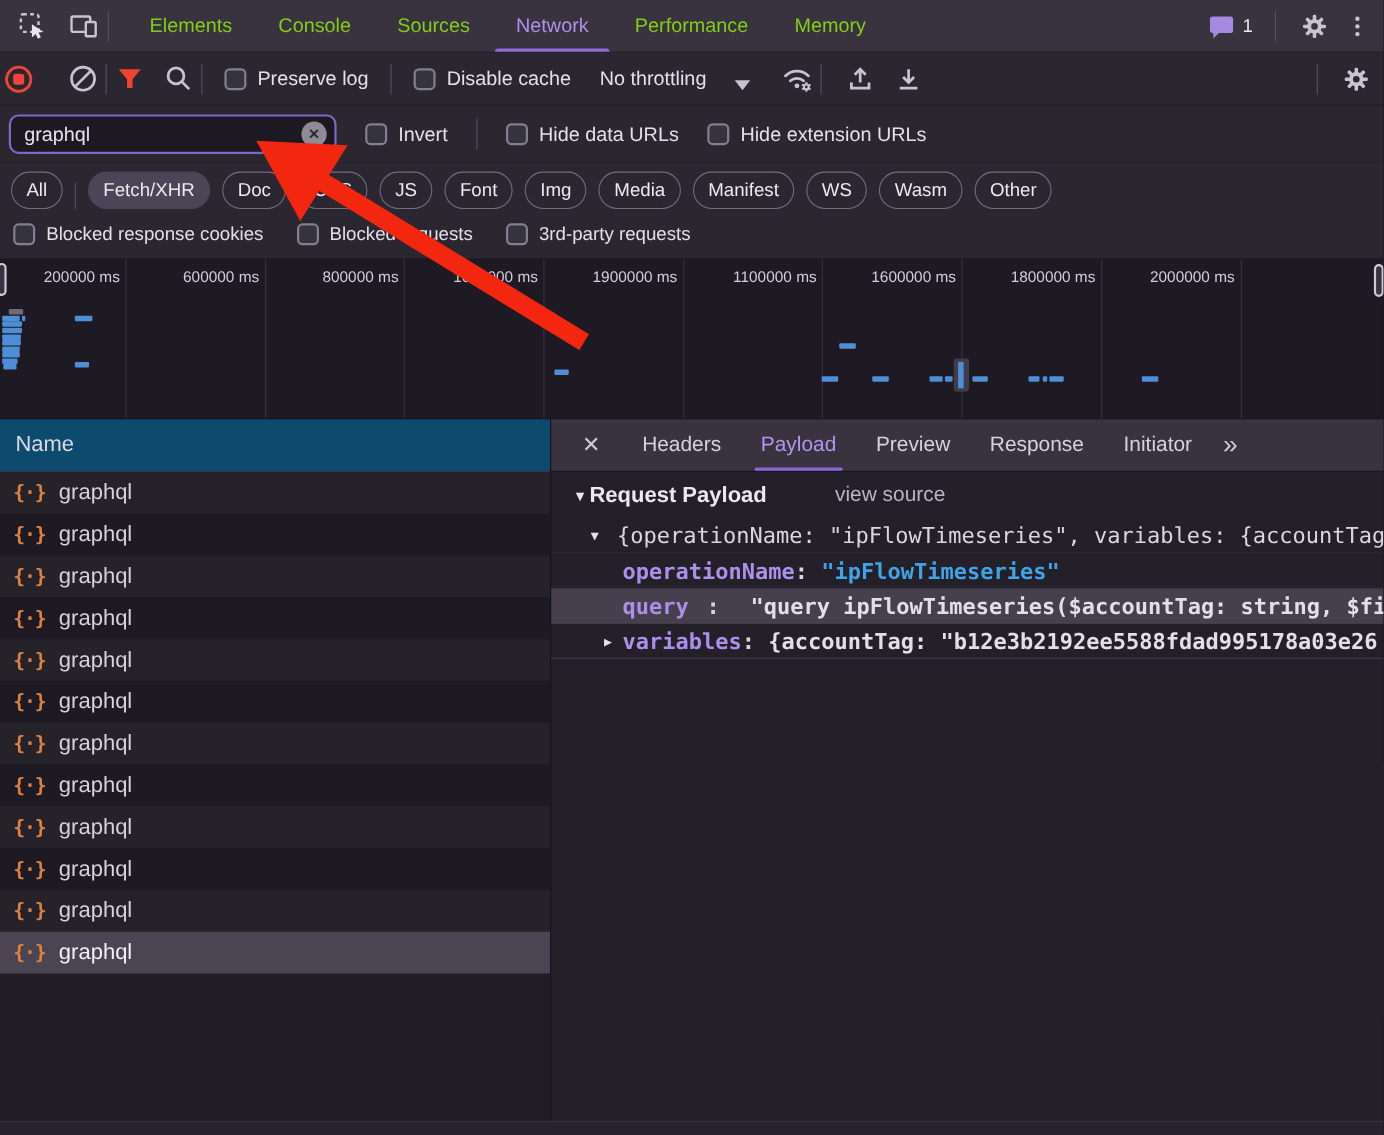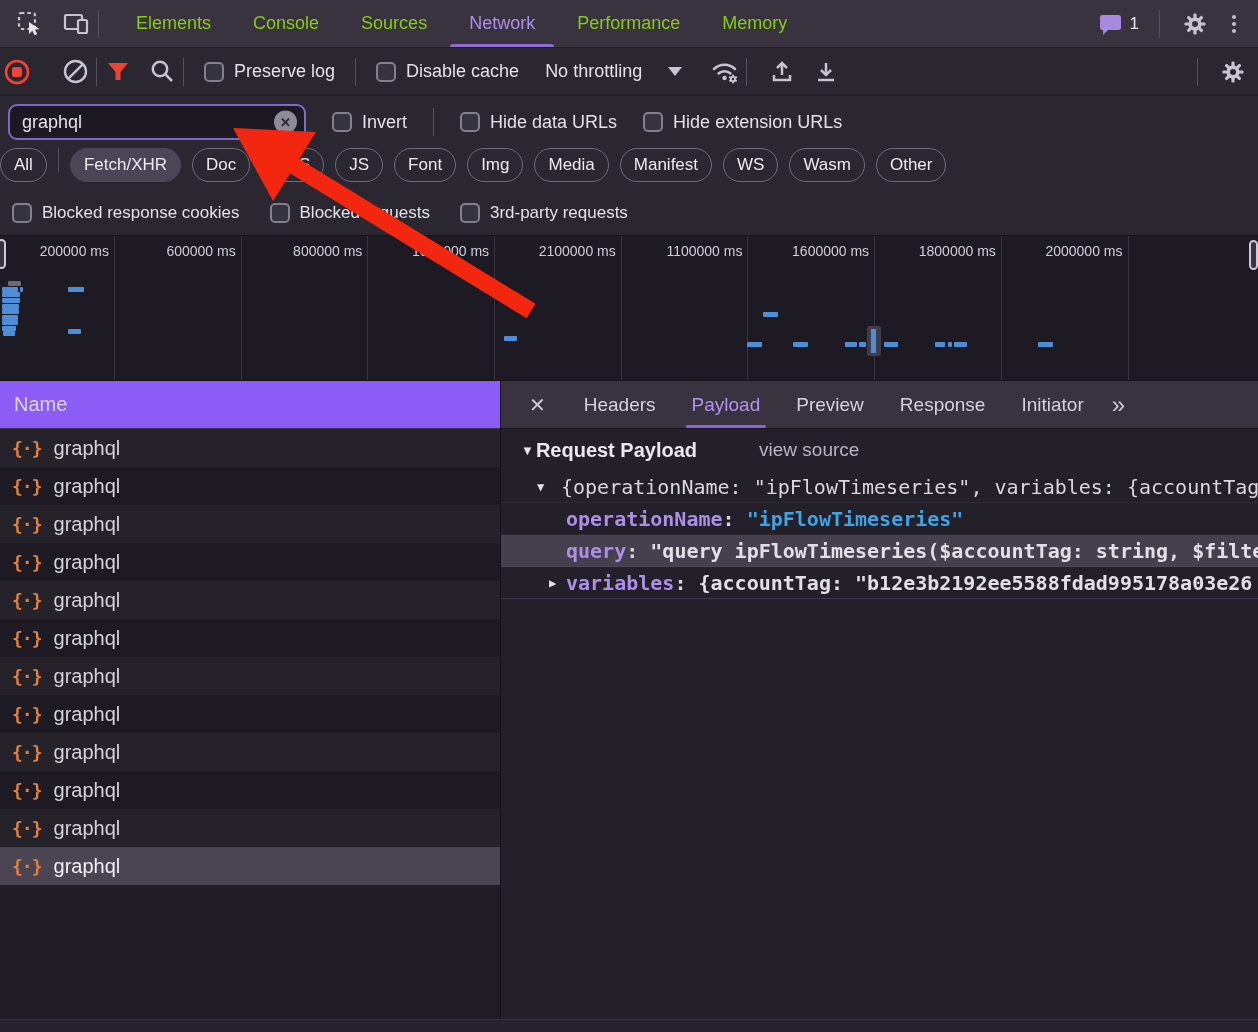--- a/index.html
+++ b/index.html
@@ -23,37 +23,37 @@
   .issues .count { font-size:17px; color:#e9e5ef; }
   .kebab { display:flex; flex-direction:column; gap:3px; padding:4px 8px; cursor:pointer; }
   .kebab i { width:4px; height:4px; border-radius:50%; background:#c8c3cf; }
 
   
   .toolbar { height:48px; background:#2a2730; display:flex; align-items:center; padding:0 10px 0 2px; border-bottom:1px solid #201c25; }
   .toolbar .gap { width:14px; }
   .cb-group { display:flex; align-items:center; gap:10px; cursor:pointer; }
   .cbx { width:20px; height:20px; border:2px solid #837f8d; border-radius:5px; background:#363340; flex:none; }
   .cb-label { font-size:18px; color:#e4e0ea; white-space:nowrap; }
-  .throttle { display:flex; align-items:center; gap:26px; margin-left:26px; cursor:pointer; }
+  .throttle { display:flex; align-items:flex-end; gap:26px; margin-left:26px; cursor:pointer; }
   .throttle .lbl { font-size:18px; color:#e4e0ea; }
   .tri-down { width:0; height:0; border-left:7px solid transparent; border-right:7px solid transparent; border-top:9px solid #c8c3cf; }
   .flex-spacer { flex:1; }
 
   
   .filterrow { height:52px; background:#2a2730; display:flex; align-items:center; padding-left:8px; }
   .filter-input-wrap { position:relative; width:298px; height:36px; border:2px solid #7b6bc4; border-radius:9px; background:#1c1922; display:flex; align-items:center; }
   .filter-input { position:absolute; inset:0; background:transparent; border:none; outline:none; color:#e7e3ed;
                   font-size:18px; font-family:"Liberation Sans",sans-serif; padding:0 40px 0 12px; }
   .clear-btn { position:absolute; right:7px; top:50%; transform:translateY(-50%); width:23px; height:23px; border-radius:50%;
                background:#8e8a98; color:#2a2730; font-size:13px; font-weight:bold; display:flex; align-items:center; justify-content:center; cursor:pointer; }
   .filterrow .cb-group { margin-left:26px; }
   .filterrow .v-div { margin:0 0 0 26px; }
 
   
-  .chiprow { height:42px; background:#2a2730; display:flex; align-items:flex-start; gap:11px; }
+  .chiprow { height:42px; background:#2a2730; display:flex; align-items:flex-end; padding-left:10px; gap:11px; }
   .chip { height:34px; display:flex; align-items:center; padding:0 13px; border:1.5px solid #716b7c; border-radius:17px;
           font-size:17px; color:#ece9f0; cursor:pointer; white-space:nowrap; }
   .chip.active { background:#4c4557; border-color:#4c4557; }
   .chip-div { width:1px; height:24px; background:#57515f; }
 
   
   .blockedrow { height:46px; background:#2a2730; display:flex; align-items:center; padding-left:12px; gap:30px; border-bottom:1px solid #17141b; }
   .blockedrow .cb-label { font-size:17px; }
 
   
@@ -63,21 +63,21 @@
   .tl-label { position:absolute; top:7px; right:5px; font-size:14px; color:#d2cdd9; white-space:nowrap; }
   .tl-bar { position:absolute; height:5px; border-radius:1px; background:#4d8ed6; }
   .tl-bar.gray { background:#6f6a77; }
   .tl-marker { position:absolute; width:14px; height:30px; background:#423c4a; border-radius:3px; }
   .tl-marker i { position:absolute; left:4px; top:3px; width:5px; height:24px; background:#4d8ed6; display:block; }
   .tl-handle { position:absolute; width:9px; height:30px; border:2px solid #cfcad8; border-radius:5px; background:#39333f; }
 
   
   .main { display:flex; height:650px; }
   .left-pane { width:501px; flex:none; background:#201c25; border-right:1px solid #141119; display:flex; flex-direction:column; }
-  .col-header { height:48px; background:#8b5cf6; border-bottom:1px solid #3a3542; display:flex; align-items:center; padding-left:14px;
+  .col-header { height:48px; background:#0c4a6e; border-bottom:1px solid #3a3542; display:flex; align-items:center; padding-left:14px;
                 font-size:20px; color:#dcd8e2; }
   .req-rows { flex:1; overflow:hidden; }
   .req-row { height:38px; display:flex; align-items:center; padding-left:12px; gap:12px; font-size:20px; color:#d6d2dc; cursor:pointer; }
   .req-row.odd { background:#262229; }
   .req-row.even { background:#1e1a23; }
   .req-row.selected { background:#4b4452; color:#f2eff5; }
   .json-icon { font-family:"DejaVu Sans Mono", monospace; font-size:18px; font-weight:bold; color:#e0813f; letter-spacing:-1px; }
 
   .right-pane { flex:1; background:#242029; display:flex; flex-direction:column; overflow:hidden; }
   .detail-tabbar { height:48px; background:#39333f; border-bottom:1px solid #17141b; display:flex; align-items:stretch; padding-left:18px; }
@@ -94,21 +94,21 @@
   .p-header .tri { font-size:13px; color:#e9e5ef; margin-right:2px; }
   .p-title { font-size:20px; font-weight:bold; color:#ece8f0; }
   .view-source { font-size:19px; color:#b9b3c2; margin-left:62px; cursor:pointer; }
   .mono { font-family:"DejaVu Sans Mono", monospace; font-size:20px; white-space:nowrap; }
   .p-row { position:relative; height:32px; display:flex; align-items:center; overflow:hidden; border-bottom:1px solid rgba(255,255,255,0.045); }
   .p-row .tri { position:absolute; font-size:12px; color:#e4e0ea; top:9px; }
   .p-preview { padding-left:60px; color:#dad6e0; }
   .p-preview .tri { left:36px; }
   .p-entry { padding-left:65px;font-weight:bold; }
   .p-entry .tri { left:48px; }
-  .p-entry.selected { background:#453f4e; }
+  .p-entry.selected { background:#453f4e;gap:16px; }
   .k { color:#ab8fe8; }
   .sep { color:#dad6e0; }
   .v-str { color:#3fa3e6; }
   .v-plain { color:#e3dfe8; }
   .payload-end { border-bottom:1px solid #3e3947; }
 
   .statusbar { position:absolute; left:0; right:0; bottom:0; height:13px; background:#262230; border-top:1px solid #373340; }
 
   
   .arrow-overlay { position:absolute; inset:0; z-index:40; pointer-events:none; }
@@ -327,21 +327,21 @@
         <div class="tl-col" style="width: 126.7px; text-decoration: underline;">
           <span class="tl-label">600000 ms</span>
         </div>
         <div class="tl-col" style="width: 126.7px;">
           <span class="tl-label">800000 ms</span>
         </div>
         <div class="tl-col" style="width: 126.7px;">
           <span class="tl-label">1000000 ms</span>
         </div>
         <div class="tl-col" style="width: 126.7px;">
-          <span class="tl-label">2100000 ms</span>
+          <span class="tl-label">1900000 ms</span>
         </div>
         <div class="tl-col" style="width: 126.7px;">
           <span class="tl-label">1100000 ms</span>
         </div>
         <div class="tl-col" style="width: 126.7px;">
           <span class="tl-label">1600000 ms</span>
         </div>
         <div class="tl-col" style="width: 126.7px;">
           <span class="tl-label">1800000 ms</span>
         </div>

